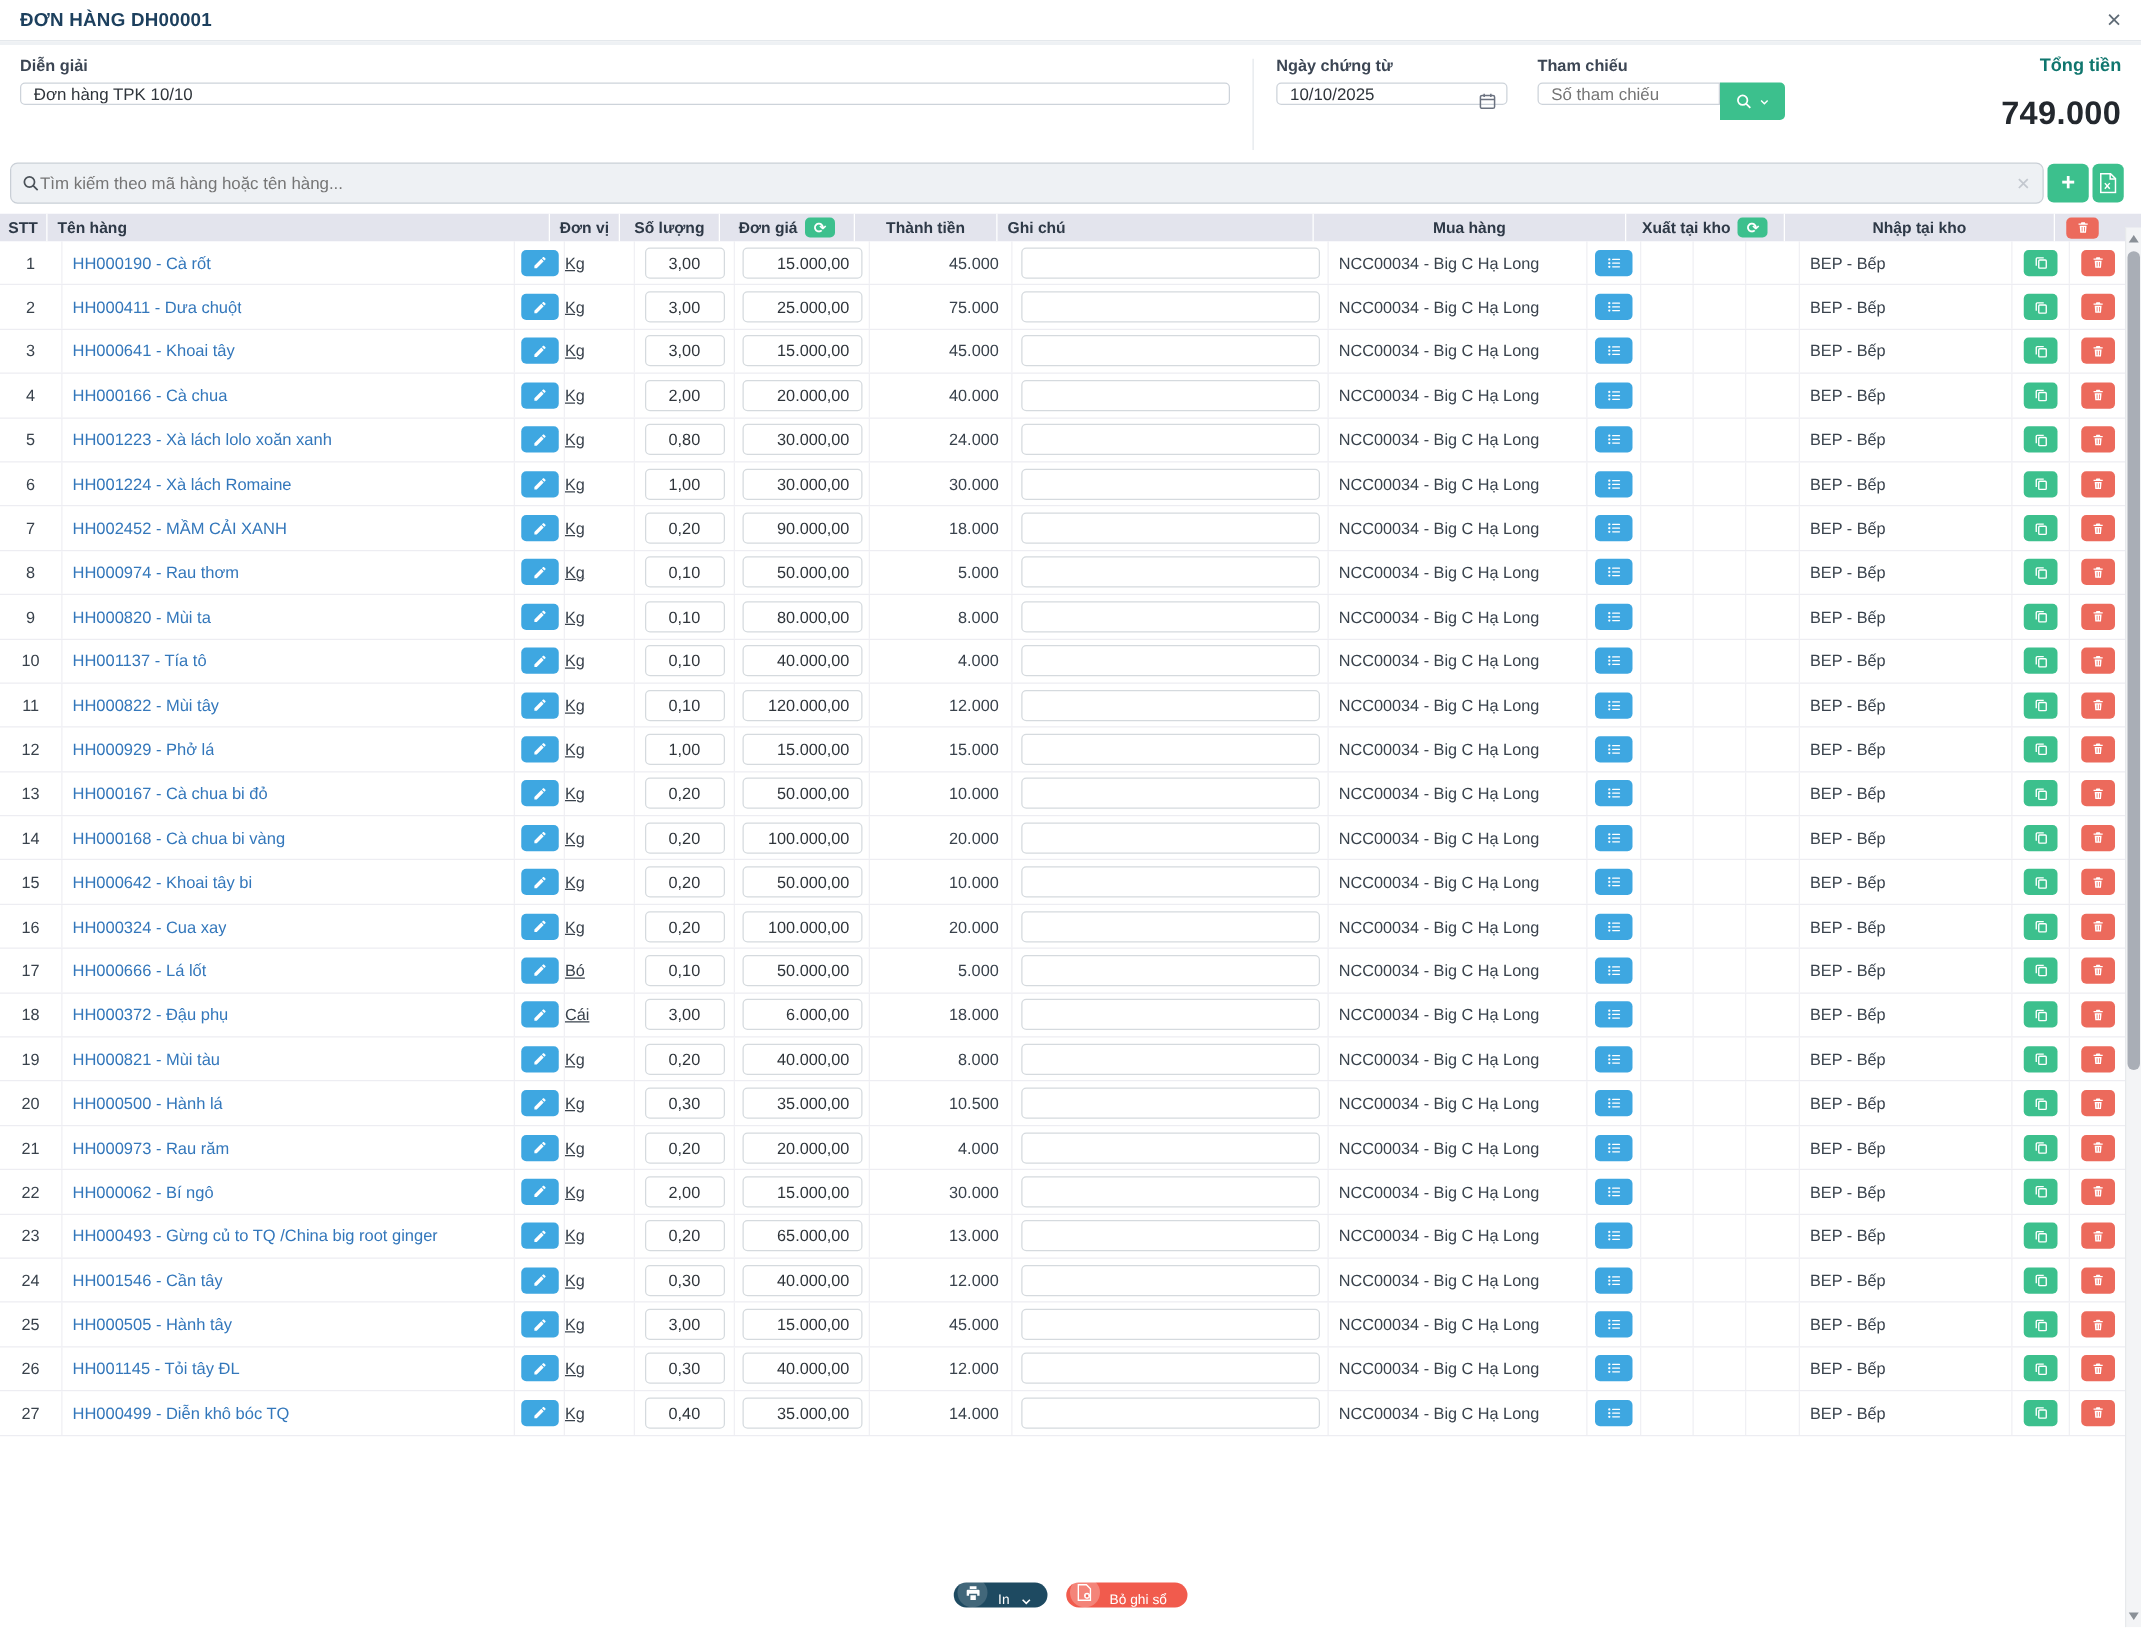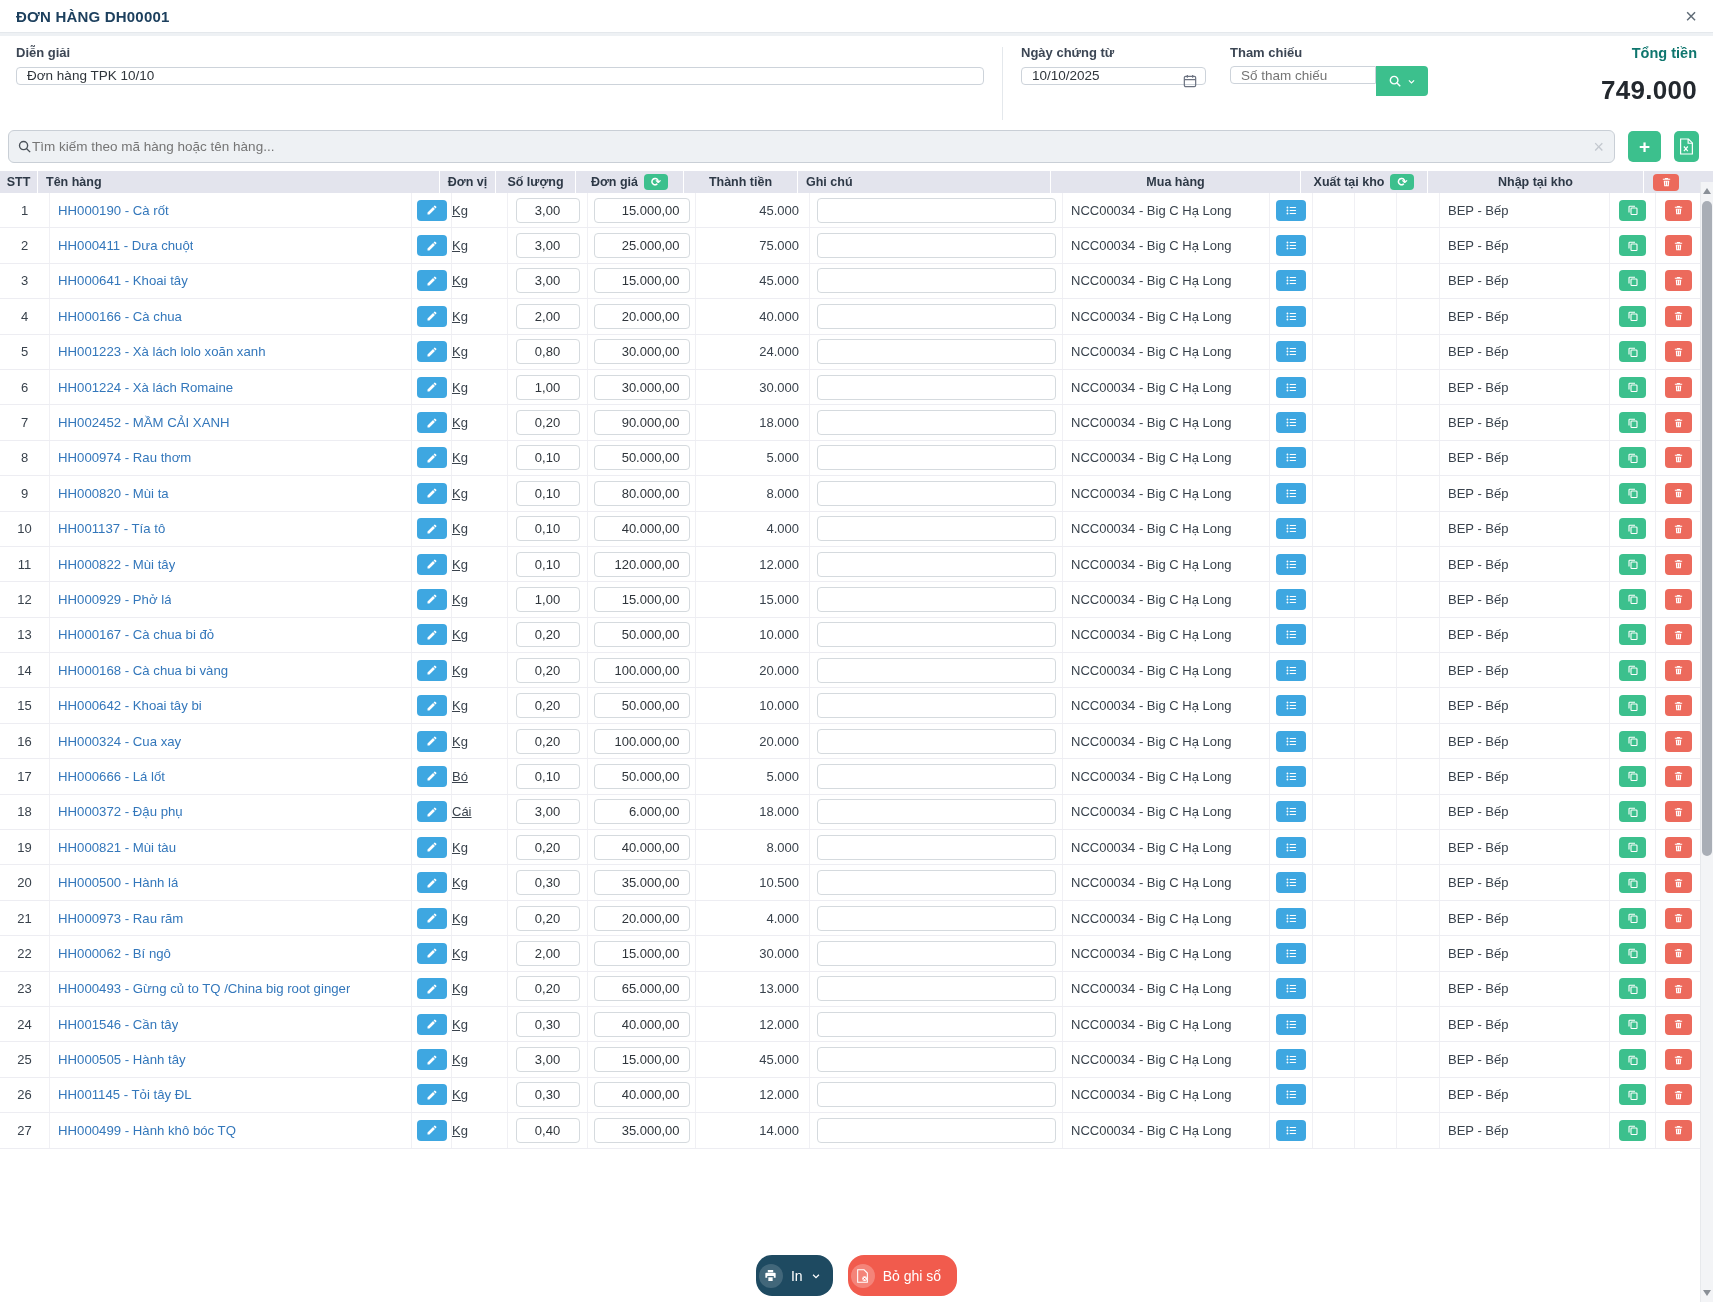--- a/index.html
+++ b/index.html
@@ -25,21 +25,21 @@
   .date-wrap svg { position:absolute; right:8px; top:7px; }
   .fg-ref { margin-left:24px; }
   .ref-row { display:flex; }
   .ref-row .f-input { width:146px; border-radius:4px 0 0 4px; color:#9aa2ac; }
   .ref-btn { width:52px; height:30px; background:#3cc08d; border:none; border-radius:0 4px 4px 0; display:flex; align-items:center; justify-content:center; gap:5px; cursor:pointer; }
   .fg-total { margin-left:auto; text-align:right; }
   .total-label { font-size:14.5px; color:#0f766e; font-weight:bold; }
   .total-value { font-size:26px; font-weight:bold; color:#23282e; margin-top:14px; letter-spacing:.3px; }
 
   
-  .search-row { flex:0 0 41px; display:flex; align-items:center; gap:13px; padding:0 14px 8px 8px; }
+  .search-row { flex:0 0 41px; display:flex; align-items:center; gap:3px; padding:0 14px 8px 8px; }
   .search-box { flex:1; height:33px; background:#eef1f4; border:1px solid #c9cfd6; border-radius:6px; display:flex; align-items:center; padding:0 10px 0 8px; }
   .search-box input { flex:1; border:none; background:transparent; outline:none; font-size:13.5px; color:#4a5158; font-family:inherit; }
   .search-clear { color:#c3c8cf; font-size:18px; line-height:1; cursor:pointer; }
   .sq-btn { height:31px; background:#3cc08d; border:none; border-radius:5px; display:flex; align-items:center; justify-content:center; cursor:pointer; }
   .add-btn { width:33px; color:#fff; font-size:19px; font-weight:bold; }
   .excel-btn { width:25px; }
 
   
   .table { flex:0 0 auto; }
   .thead { display:flex; height:22px; background:#e3e4ed; align-items:stretch; }
@@ -73,21 +73,21 @@
   .c-inwh{width:170px; padding-left:8px;}
   .c-copy{width:46px; justify-content:center;}
   .c-del{width:44px; justify-content:center; border-right:none;}
   .ib { border:none; border-radius:4px; display:flex; align-items:center; justify-content:center; cursor:pointer; }
   .ib.blue { width:30px; height:21px; background:#3ea7e1; }
   .ib.green { width:27px; height:21px; background:#3cc08d; }
   .ib.red { width:27px; height:21px; background:#ec6a5c; }
 
   
   .footer { margin-top:auto; flex:0 0 46px; display:flex; align-items:center; justify-content:center; gap:15px; padding-bottom:6px; }
-  .pill { height:41px; border:none; border-radius:16px; display:flex; align-items:center; color:#fff; font-size:14px; font-family:inherit; cursor:pointer; }
+  .pill { height:20px; border:none; border-radius:16px; display:flex; align-items:flex-end; color:#fff; font-size:11px; font-family:inherit; cursor:pointer; }
   .pill .circ { width:24px; height:24px; border-radius:50%; display:flex; align-items:center; justify-content:center; margin:0 8px 0 3px; }
   .print-btn { background:#1e4a61; padding-right:12px; }
   .print-btn .circ { background:rgba(255,255,255,.16); }
   .unpost-btn { background:#f15b4d; padding-right:16px; }
   .unpost-btn .circ { background:rgba(255,255,255,.25); }
   .chev { margin-left:8px; display:flex; }
 
   
   .scrollbar { position:absolute; top:182px; bottom:0; right:0; width:13px; background:#f3f4f6; border-left:1px solid #e7e9ec; }
   .sb-arrow { position:absolute; left:0; width:12px; height:12px; display:flex; align-items:center; justify-content:center; cursor:pointer; }
@@ -1982,21 +1982,21 @@
               </svg>
       </button>
     </div>
   </div>
 
   <div class="tr">
     <div class="td c-stt">
             <span>27</span>
           </div>
     <div class="td c-name">
-            <a class="item-link">HH000499 - Hành khô bóc TQ</a>
+            <a class="item-link">HH000499 - Diễn khô bóc TQ</a>
           </div>
     <div class="td c-edit">
       <button class="ib blue">
         <svg width="12" height="12" viewBox="0 0 24 24">
                 <path fill="#fff" d="M3 17.2V21h3.8L17.9 9.9l-3.8-3.8L3 17.2zM20.7 7.1c.4-.4.4-1 0-1.4l-2.4-2.4c-.4-.4-1-.4-1.4 0l-1.8 1.8 3.8 3.8 1.8-1.8z"></path>
               </svg>
       </button>
     </div>
     <div class="td c-unit">
             <span>Kg</span>

